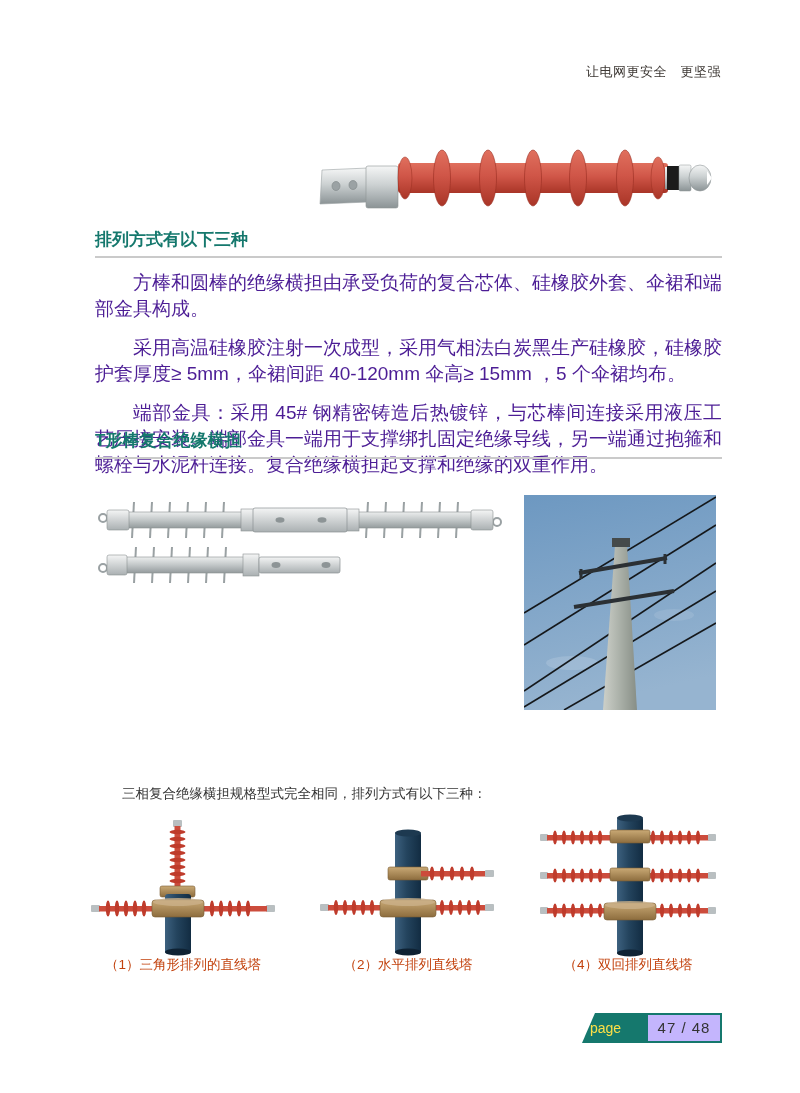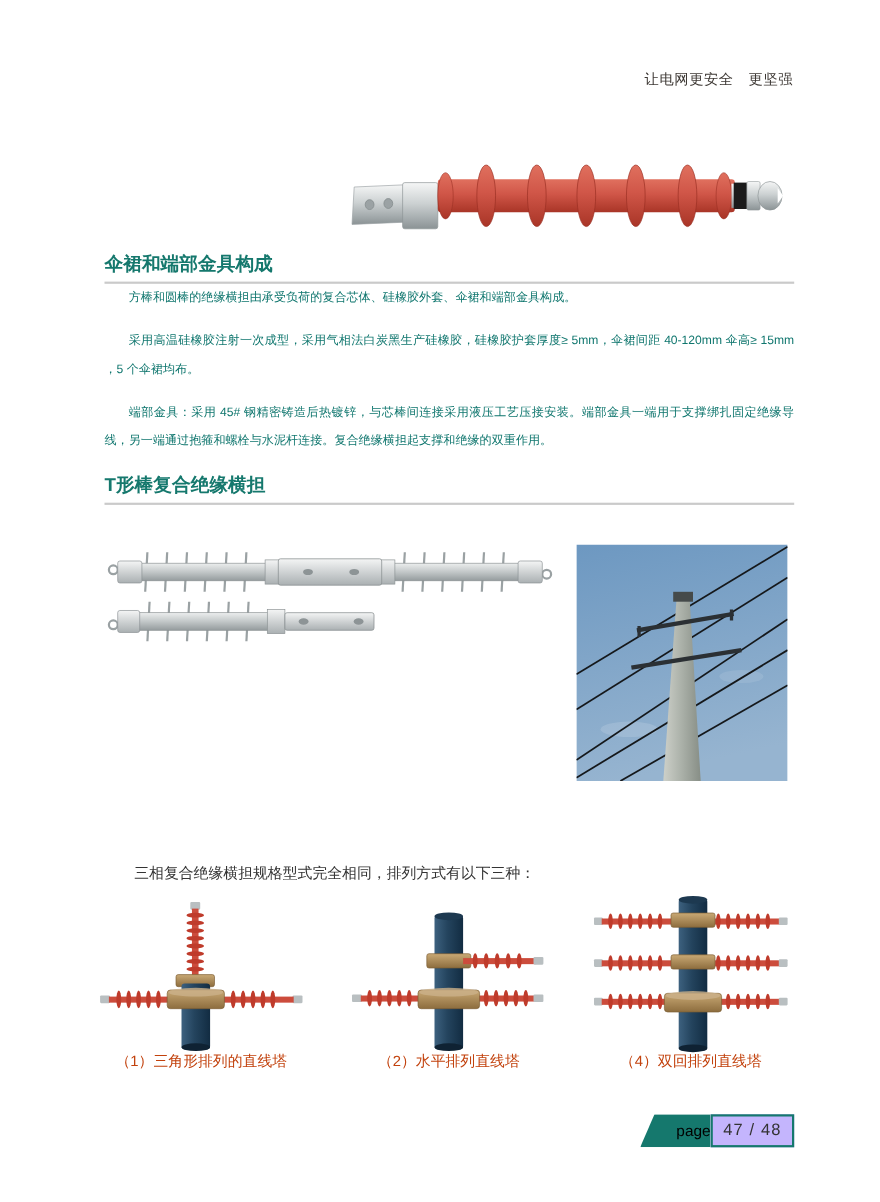--- a/index.html
+++ b/index.html
@@ -16,22 +16,22 @@
   .section-title {
     position:absolute; left:95px; width:627px;
     color:#15786d; font-size:17px; font-weight:bold; line-height:22px;
     padding-bottom:5px; border-bottom:2px solid #cacaca;
   }
   .st1 { top:229px; }
   .st2 { top:430px; }
   .st3 { top:750px; }
 
   .body-copy {
-    position:absolute; left:95px; top:258px; width:627px;
-    font-size:11px; line-height:26px; color:#0f766e; text-align:justify;
+    position:absolute; left:95px; top:270px; width:627px;
+    font-size:19px; line-height:26px; color:#4c1d95; text-align:justify;
   }
   .body-copy p { margin:0 0 13px 0; text-indent:2em; }
   .crossarm-art { position:absolute; left:95px; top:488px; }
   .pole-photo   { position:absolute; left:524px; top:495px; }
 
   .install-intro {
     position:absolute; left:95px; top:782px; width:627px;
     font-size:13.5px; line-height:24px; color:#333333; text-indent:2em;
   }
 
@@ -44,21 +44,21 @@
   }
   .cap1 { left:88px;  width:190px; }
   .cap2 { left:318px; width:180px; }
   .cap3 { left:538px; width:180px; }
 
   .footer-badge { position:absolute; left:582px; top:1013px; height:30px; }
   .footer-badge .tab {
     position:absolute; left:0; top:0; width:64px; height:30px;
     background:#15786d;
     clip-path:polygon(13px 0, 100% 0, 100% 100%, 0 100%);
-    color:#000000; font-size:14px; line-height:30px; text-align:right;
+    color:#fde047; font-size:14px; line-height:30px; text-align:left;
     padding-left:8px; box-sizing:border-box;
   }
   .footer-badge .num {
     position:absolute; left:64px; top:0; width:76px; height:30px;
     background:#c4b5fd; border:2px solid #15786d; box-sizing:border-box;
     color:#333333; font-size:15px; line-height:26px; text-align:center;
     letter-spacing:1px;
   }
 </style>
 </head>
@@ -100,21 +100,21 @@
     <ellipse cx="263" cy="38" rx="8.5" ry="28" fill="url(#hRed)" stroke="#992e21" stroke-width="0.6"></ellipse>
     <ellipse cx="310" cy="38" rx="8.5" ry="28" fill="url(#hRed)" stroke="#992e21" stroke-width="0.6"></ellipse>
 
     <rect x="350" y="27" width="14" height="22" fill="url(#hMetal)"></rect>
     <rect x="352" y="26" width="12" height="24" fill="#1b1b1b"></rect>
     <rect x="364" y="25" width="12" height="26" rx="1.5" fill="url(#hMetal)" stroke="#8d9496" stroke-width="0.5"></rect>
     <ellipse cx="385" cy="38" rx="11" ry="13" fill="url(#hMetal)" stroke="#8d9496" stroke-width="0.6"></ellipse>
     <polygon points="392,31 397,38 392,45" fill="#ffffff"></polygon>
   </svg>
 
-  <div class="section-title st1">伞裙和端部金具构成</div>
+  <div class="section-title st1">排列方式有以下三种</div>
   <div class="body-copy">
     <p>方棒和圆棒的绝缘横担由承受负荷的复合芯体、硅橡胶外套、伞裙和端部金具构成。</p>
     <p>采用高温硅橡胶注射一次成型，采用气相法白炭黑生产硅橡胶，硅橡胶护套厚度≥ 5mm，伞裙间距 40-120mm 伞高≥ 15mm ，5 个伞裙均布。</p>
     <p>端部金具：采用 45# 钢精密铸造后热镀锌，与芯棒间连接采用液压工艺压接安装。端部金具一端用于支撑绑扎固定绝缘导线，另一端通过抱箍和螺栓与水泥杆连接。复合绝缘横担起支撑和绝缘的双重作用。</p>
   </div>
 
   <div class="section-title st2">T形棒复合绝缘横担</div>
 
   <svg class="crossarm-art" width="410" height="100" viewBox="0 0 410 100">
     <defs>

